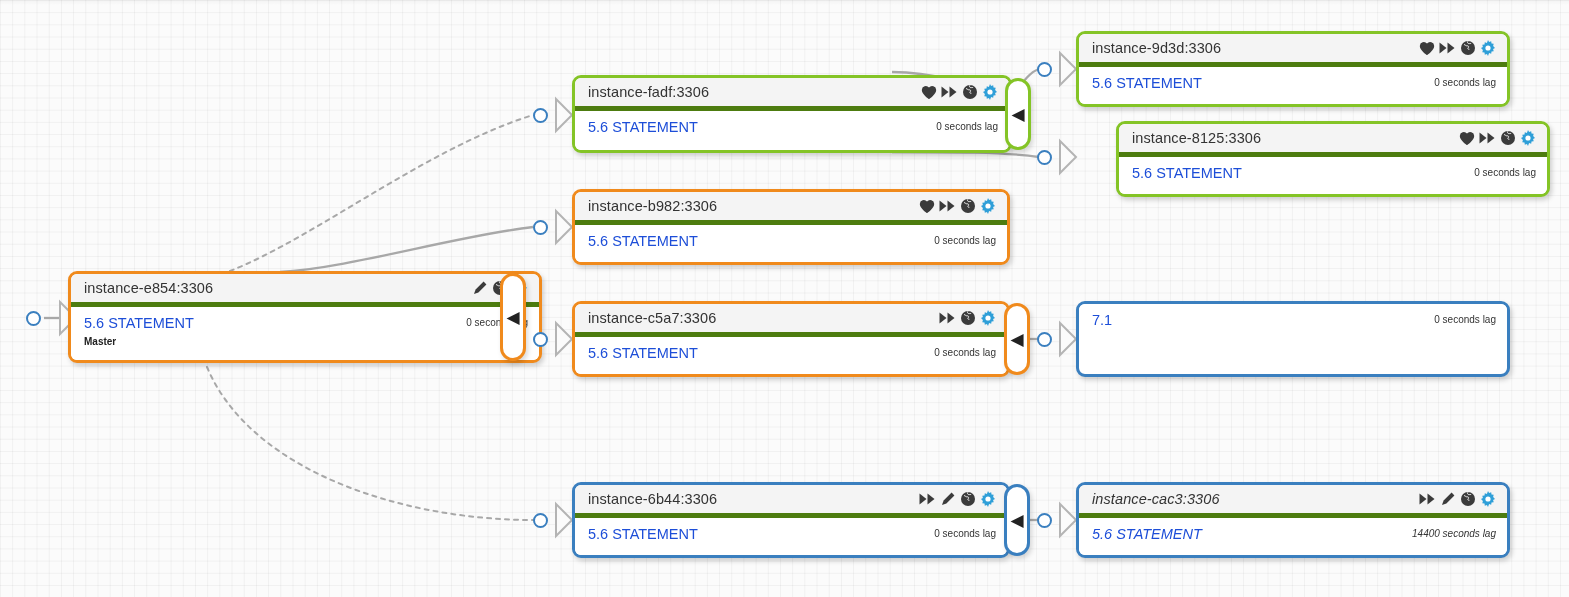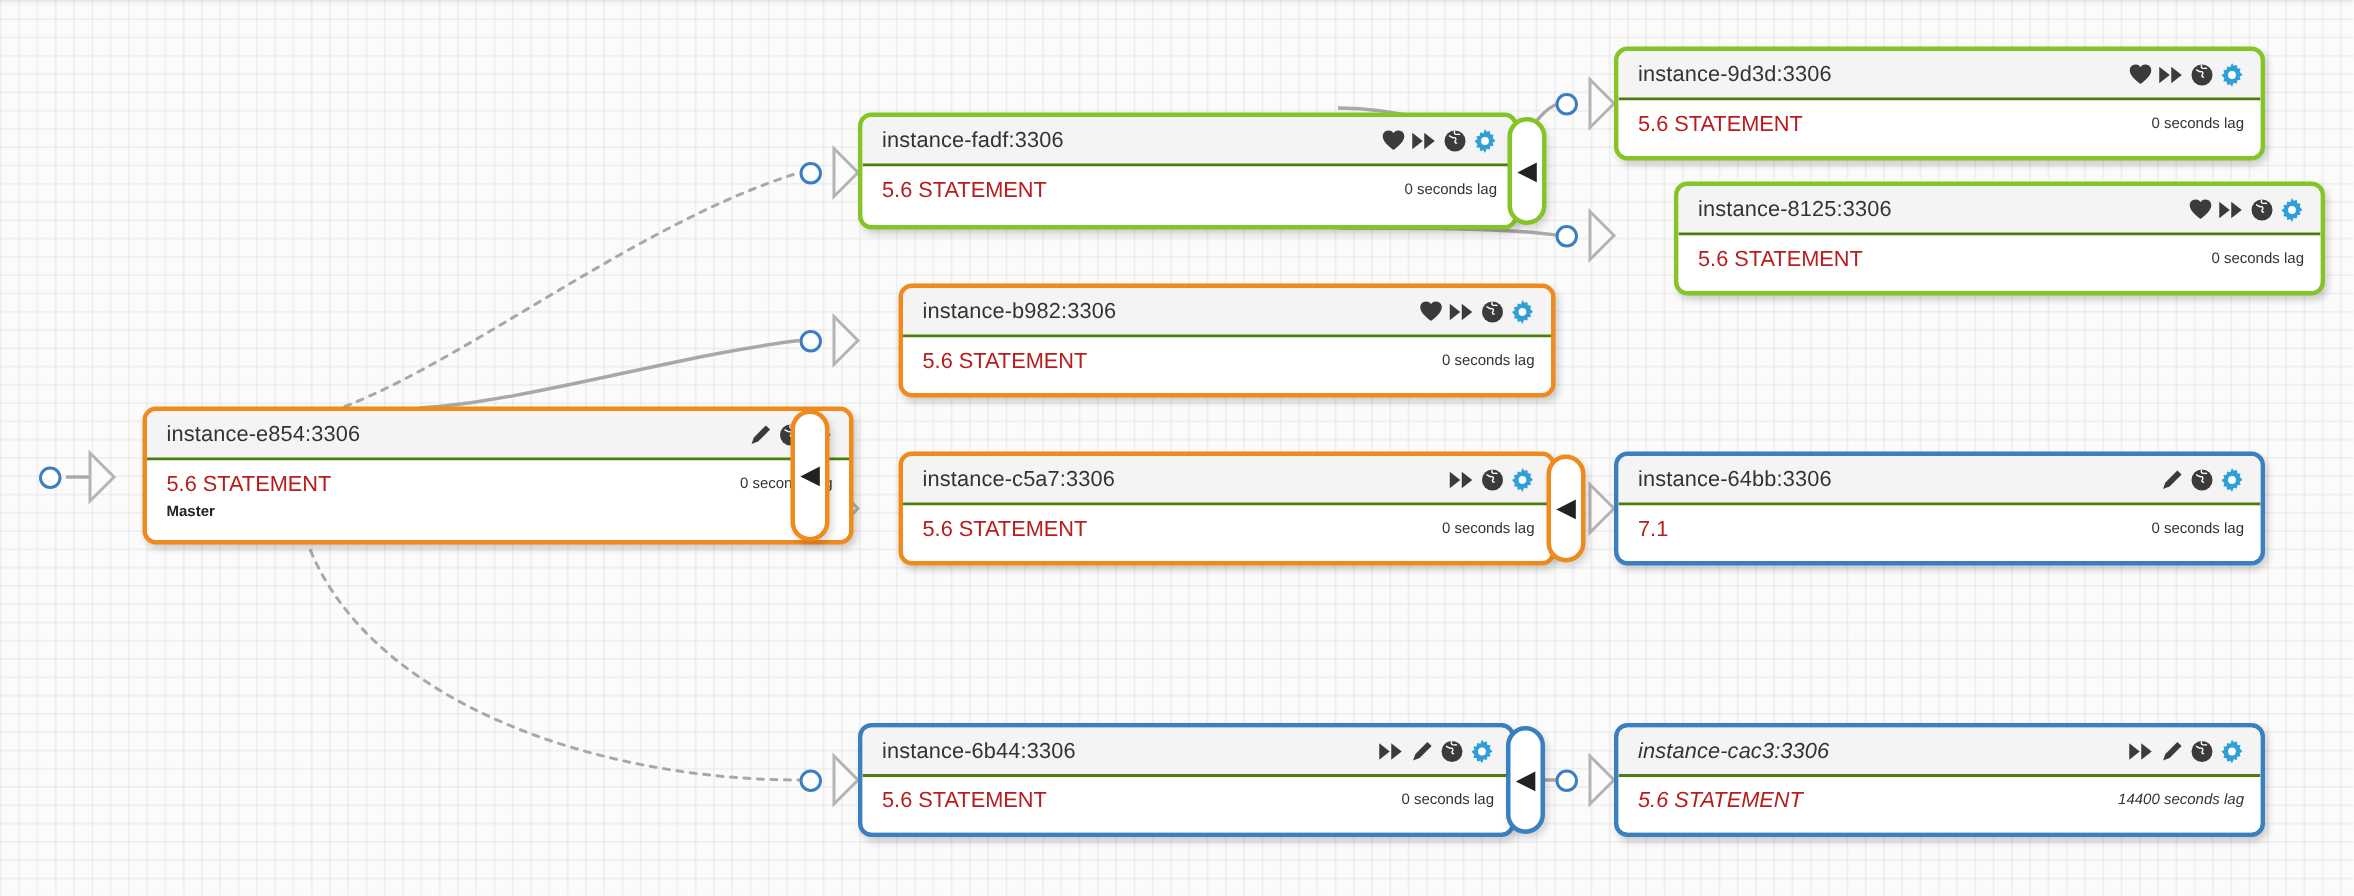--- a/index.html
+++ b/index.html
@@ -40,21 +40,21 @@
     box-sizing: border-box;
     border: 3px solid #888;
     border-radius: 9px;
     background: #ffffff;
     box-shadow: 2px 3px 5px rgba(0,0,0,0.18);
     overflow: hidden;
   }
   .node-head {
     height: 33px;
     background: #f4f4f4;
-    border-bottom: 2px solid #4d7c0f;
+    border-bottom: 5px solid #4d7c0f;
     display: flex;
     align-items: center;
     padding: 0 11px 0 13px;
     box-sizing: border-box;
   }
   .node-title {
     font-size: 14.5px;
     color: #333333;
     white-space: nowrap;
     letter-spacing: 0.1px;
@@ -74,21 +74,21 @@
   .node-body {
     background: #ffffff;
     display: flex;
     align-items: flex-start;
     padding: 7px 11px 7px 13px;
     box-sizing: border-box;
     height: calc(100% - 33px);
   }
   .node-ver {
     font-size: 14.5px;
-    color: #b91c1c;
+    color: #1d4ed8;
     white-space: nowrap;
     line-height: 18px;
   }
   .node-role {
     font-size: 10px;
     color: #222222;
     font-weight: bold;
     line-height: 19px;
   }
   .node-lag {
@@ -127,21 +127,21 @@
     z-index: 7;
   }
   .handle-chev {
     font-size: 17px;
     line-height: 1;
     color: #222222;
     font-family: "DejaVu Sans", sans-serif;
   }
 
   
-  .c-orange { border-color: #f08a1c; margin-left: 27px; }
+  .c-orange { border-color: #f08a1c; }
   .c-green  { border-color: #84c426; }
   .c-blue   { border-color: #3a7fbf; }
 </style>
 </head>
 <body>
 
 <div id="canvas">
 
   <svg id="edge-layer" viewBox="0 0 1569 597" xmlns="http://www.w3.org/2000/svg">
 
@@ -390,42 +390,20 @@
     <div class="node-body">
       <span class="node-ver">5.6 STATEMENT</span>
       <span class="node-lag">0 seconds lag</span>
     </div>
   </div>
   <div class="handle c-orange" style="left:1004px; top:303px; height:72px;">
     <span class="handle-chev">◀</span>
   </div>
 
   <div class="node c-blue" style="left:1076px; top:301px; width:434px; height:76px;">
-    <div class="node-head">
-      <span class="node-title">instance-64bb:3306</span>
-      <span class="node-icons">
-        <span class="ic">
-            <svg width="16" height="16" viewBox="0 0 16 16">
-              <path d="M11.6 1.6l2.8 2.8-8 8L2 14l1.6-4.4z" fill="#3b3b3b"></path>
-            </svg>
-          </span>
-        <span class="ic">
-            <svg width="16" height="16" viewBox="0 0 16 16">
-              <circle cx="8" cy="8" r="7" fill="#3b3b3b"></circle>
-              <path d="M4 4.5c1.5.4 2 1.6 3.4 1.3 1.2-.2 1.6 1.3.8 2-.9.8.3 2 1.2 1.5M8 1.2c-1 1-.4 2.2.6 2.4 1 .2 2.2-.6 2.6.4" stroke="#ffffff" stroke-width="0.9" fill="none"></path>
-            </svg>
-          </span>
-        <span class="ic">
-            <svg width="16" height="16" viewBox="0 0 16 16">
-              <path d="M8 0l1.1 1.9 2.1-.6.3 2.2 2.2.3-.6 2.1L15 8l-1.9 1.1.6 2.1-2.2.3-.3 2.2-2.1-.6L8 16l-1.1-1.9-2.1.6-.3-2.2-2.2-.3.6-2.1L1 8l1.9-1.1-.6-2.1 2.2-.3.3-2.2 2.1.6z" fill="#2f9fd8"></path>
-              <circle cx="8" cy="8" r="2.6" fill="#ffffff"></circle>
-            </svg>
-          </span>
-      </span>
-    </div>
     <div class="node-body">
       <span class="node-ver">7.1</span>
       <span class="node-lag">0 seconds lag</span>
     </div>
   </div>
 
   <div class="node c-blue" style="left:572px; top:482px; width:438px; height:76px;">
     <div class="node-head">
       <span class="node-title">instance-6b44:3306</span>
       <span class="node-icons">

